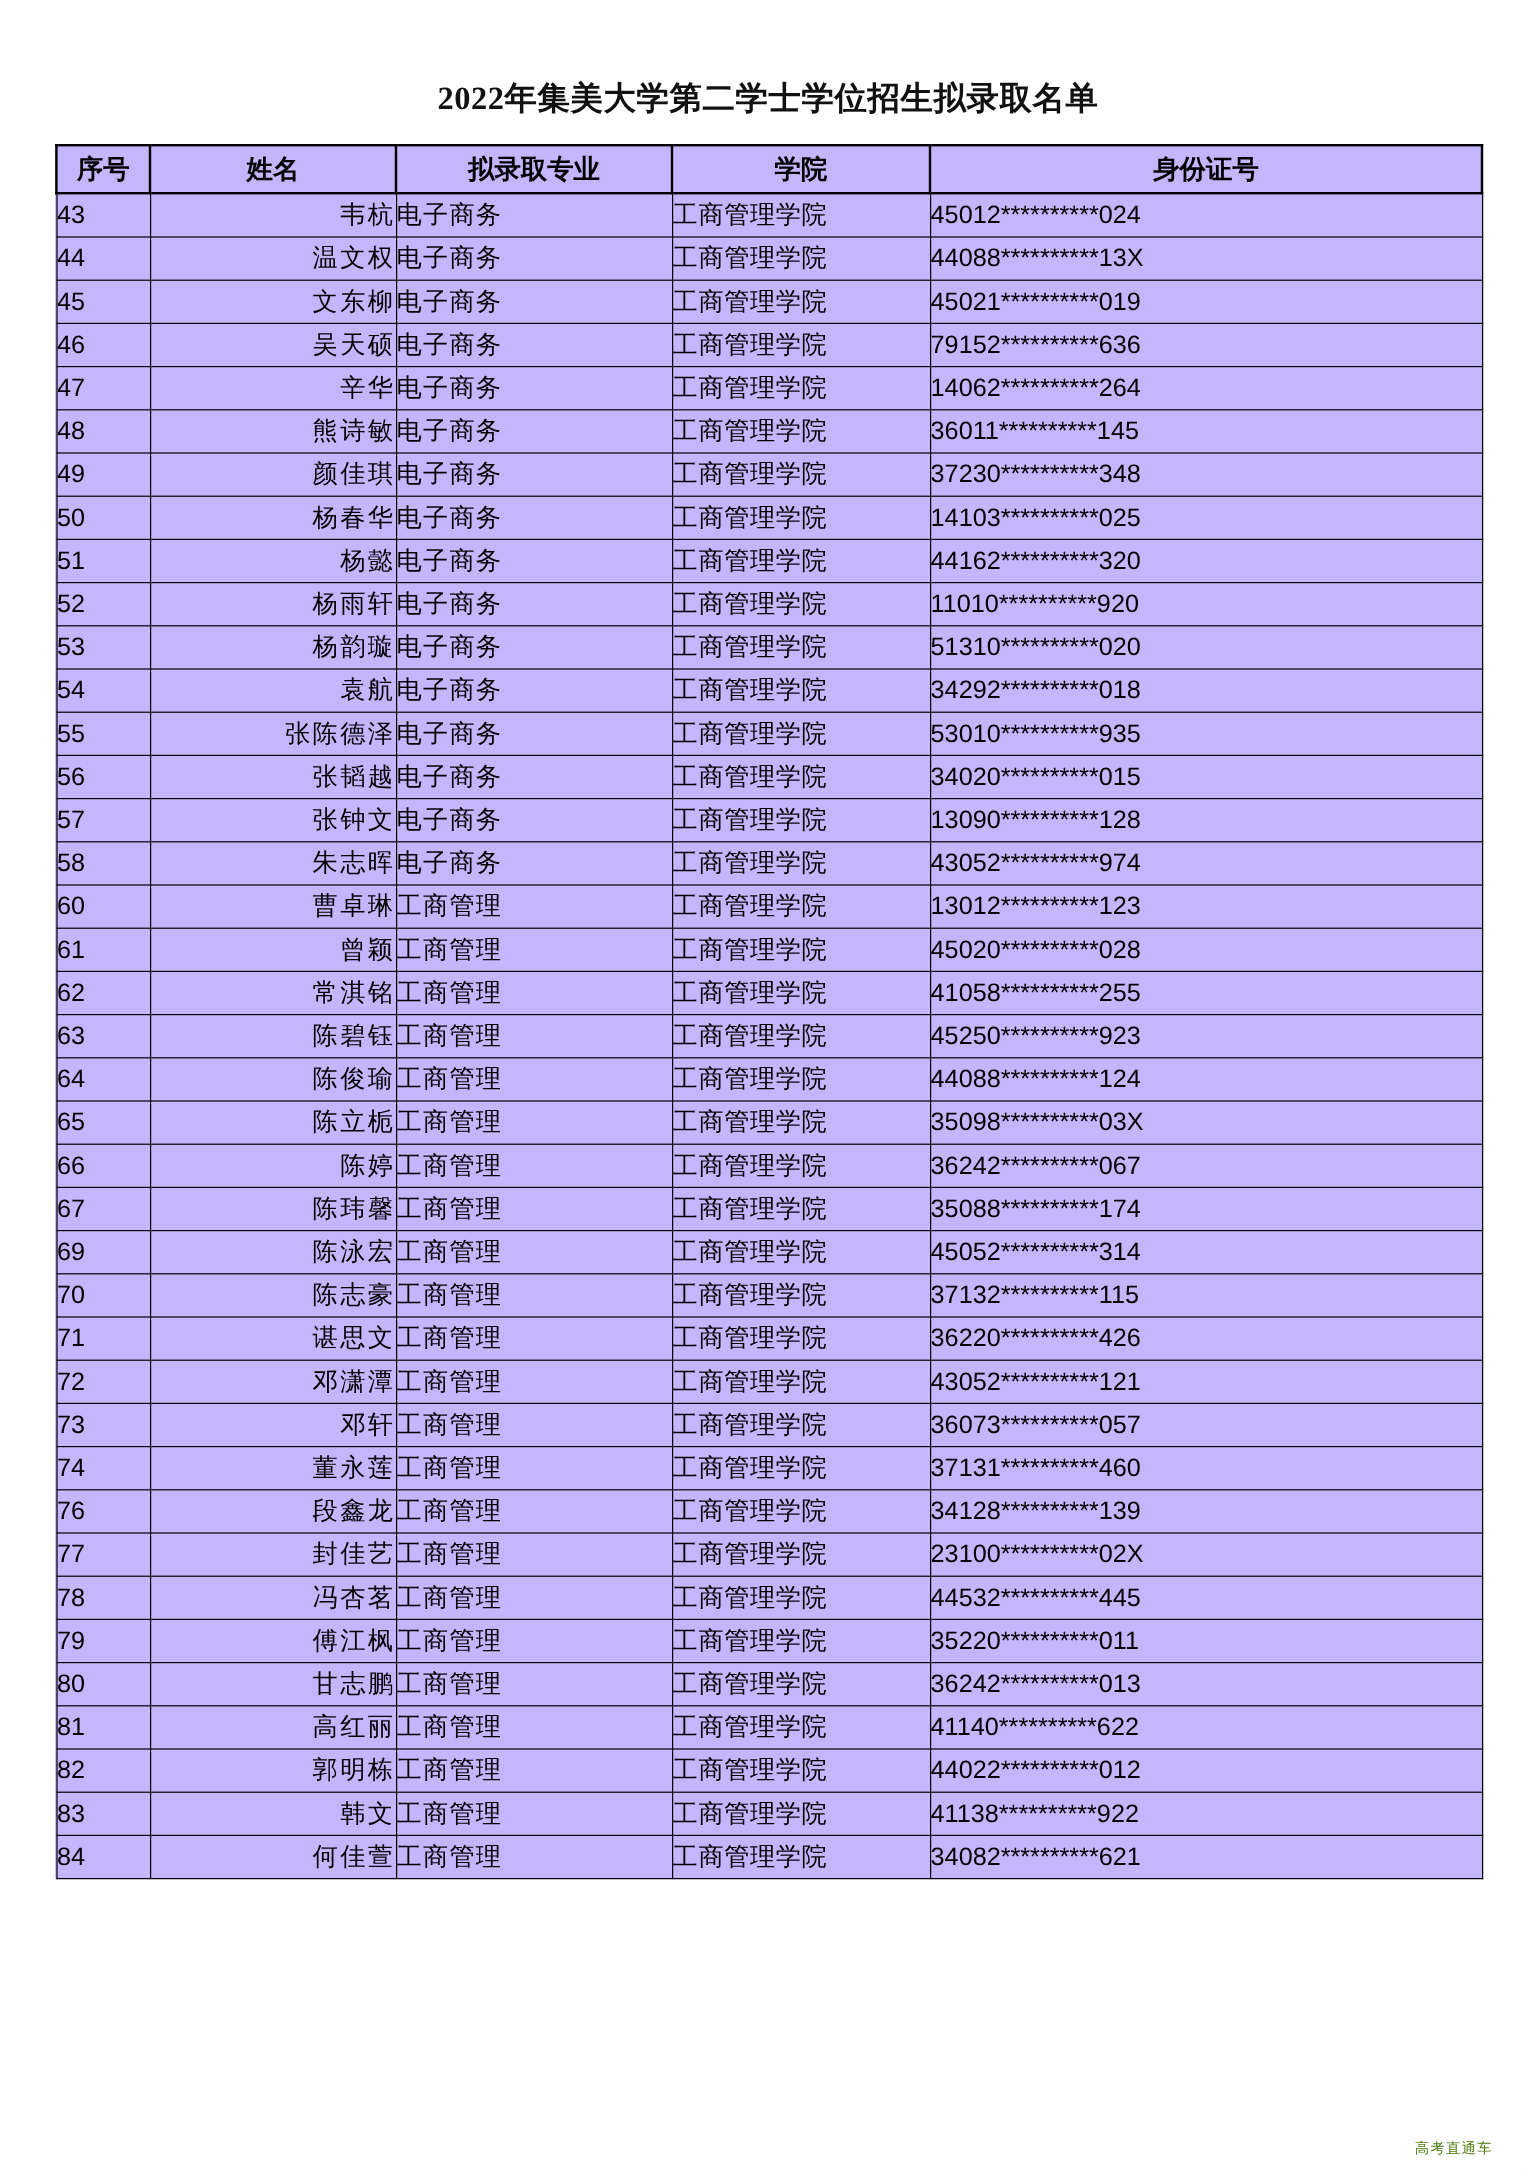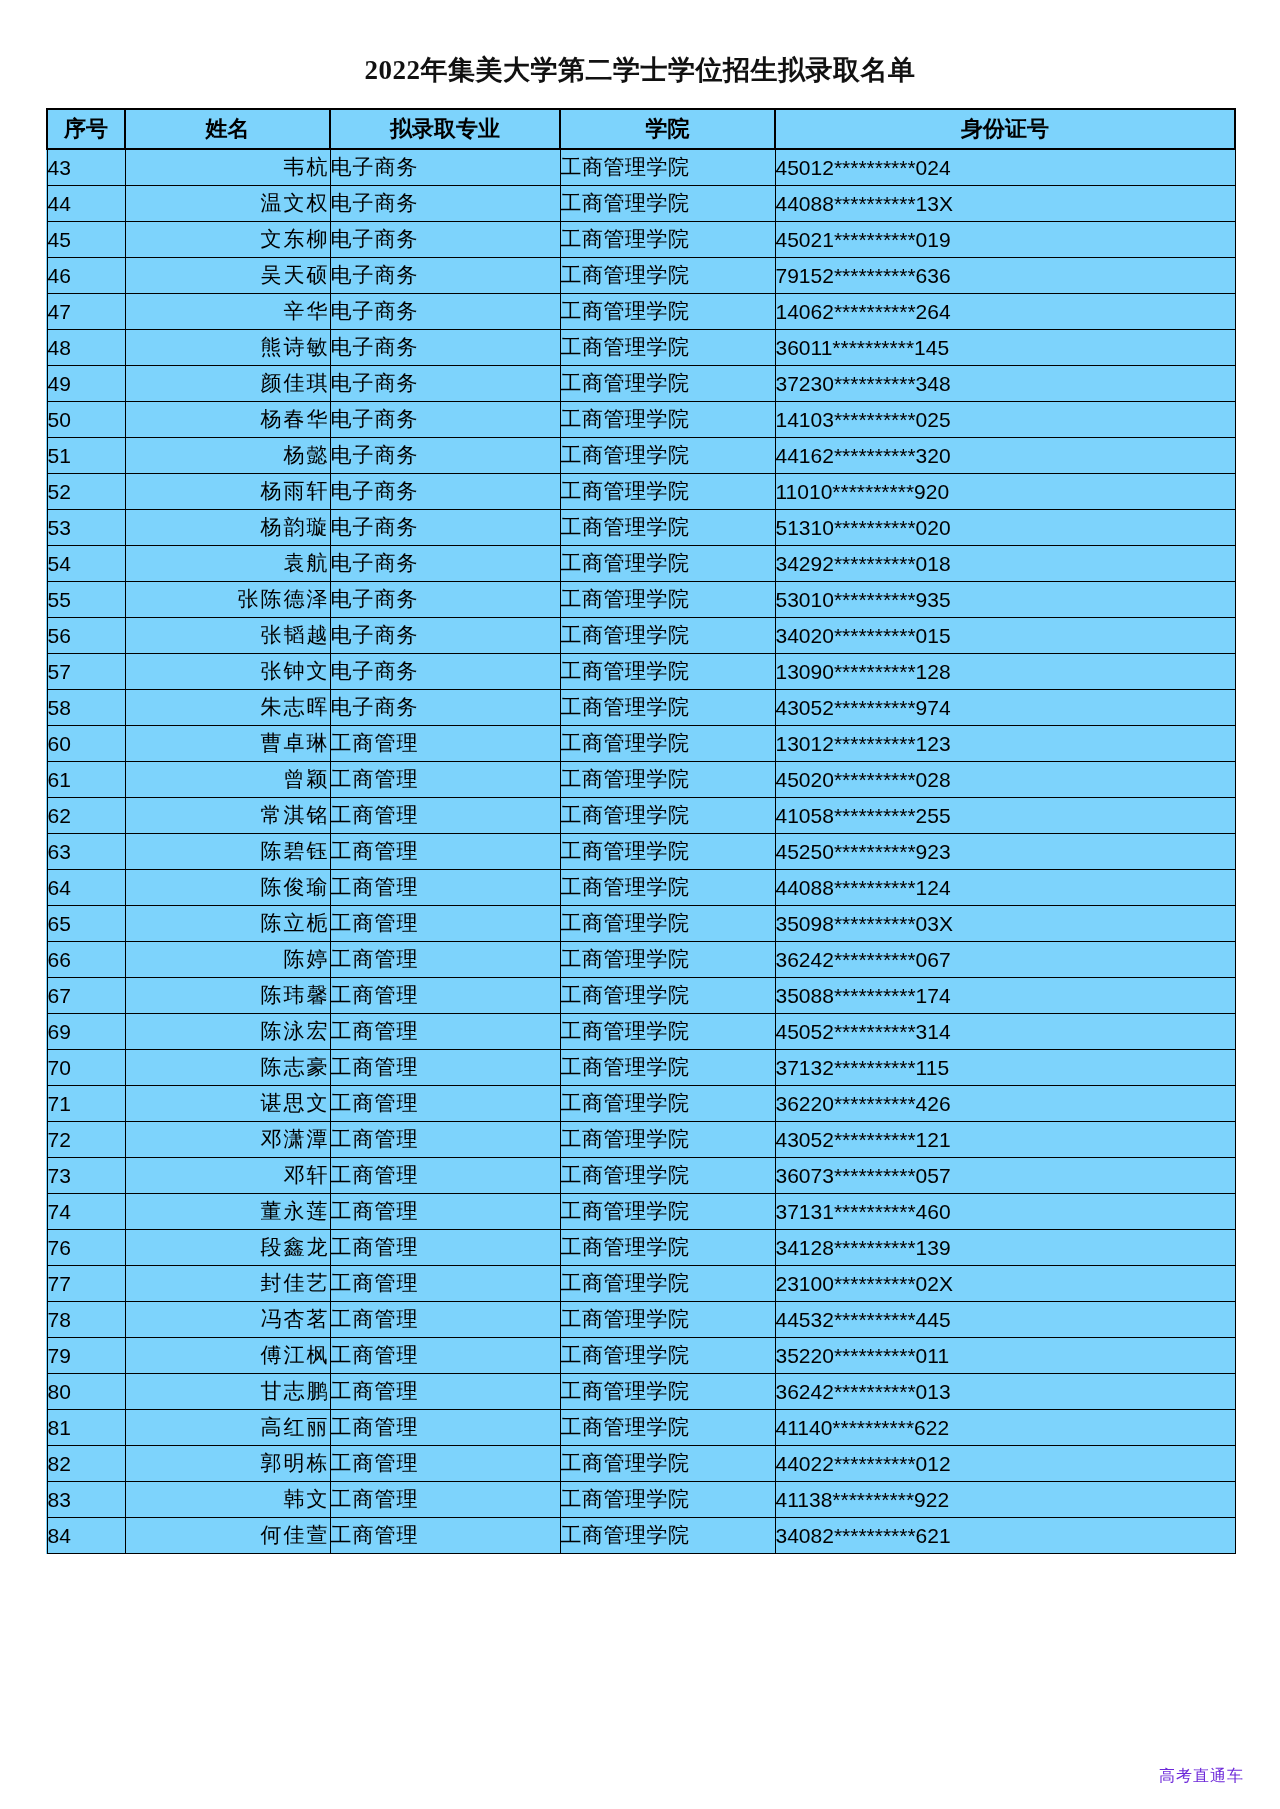--- a/index.html
+++ b/index.html
@@ -25,32 +25,33 @@
 
   .doc-title {
     text-align: center;
     font-family: "Liberation Serif", "DejaVu Serif", serif;
     font-size: 27px;
     font-weight: bold;
     letter-spacing: 0.5px;
     padding-top: 56px;
     line-height: 1.1;
     color: #111;
+    margin-top: 12px;
   }
 
   .table-wrap {
     margin: 22px auto 0 auto;
     width: 1188px;
   }
 
   table.roster {
     border-collapse: collapse;
     width: 100%;
     table-layout: fixed;
-    background: #7dd3fc;
+    background: #c4b5fd;
   }
 
   table.roster col.c-seq   { width: 78px; }
   table.roster col.c-name  { width: 205px; }
   table.roster col.c-major { width: 230px; }
   table.roster col.c-col   { width: 215px; }
   table.roster col.c-id    { width: 460px; }
 
   table.roster th,
   table.roster td {
@@ -100,22 +101,22 @@
     font-family: "Liberation Sans", "DejaVu Sans", sans-serif;
     font-size: 21px;
     letter-spacing: 0px;
     margin-top: 13px;
   }
 
   .watermark {
     position: absolute;
     right: 36px;
     bottom: 22px;
-    font-size: 16px;
-    color: #6d28d9;
+    font-size: 12px;
+    color: #4d7c0f;
     letter-spacing: 1px;
     font-family: Liberation Mono, monospace;
   }
 </style>
 </head>
 <body>
 
 <div class="page">
 
   <div class="doc-title">2022年集美大学第二学士学位招生拟录取名单</div>

